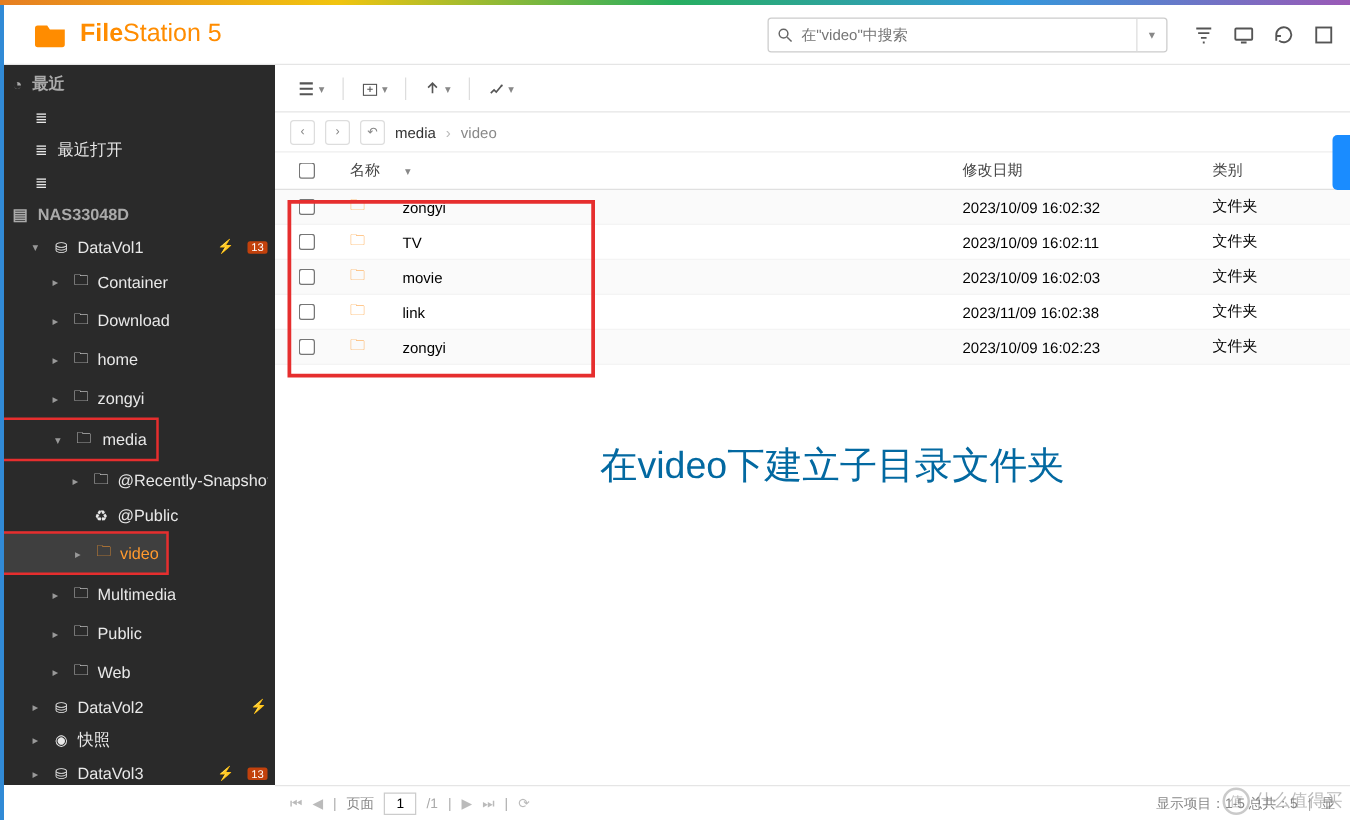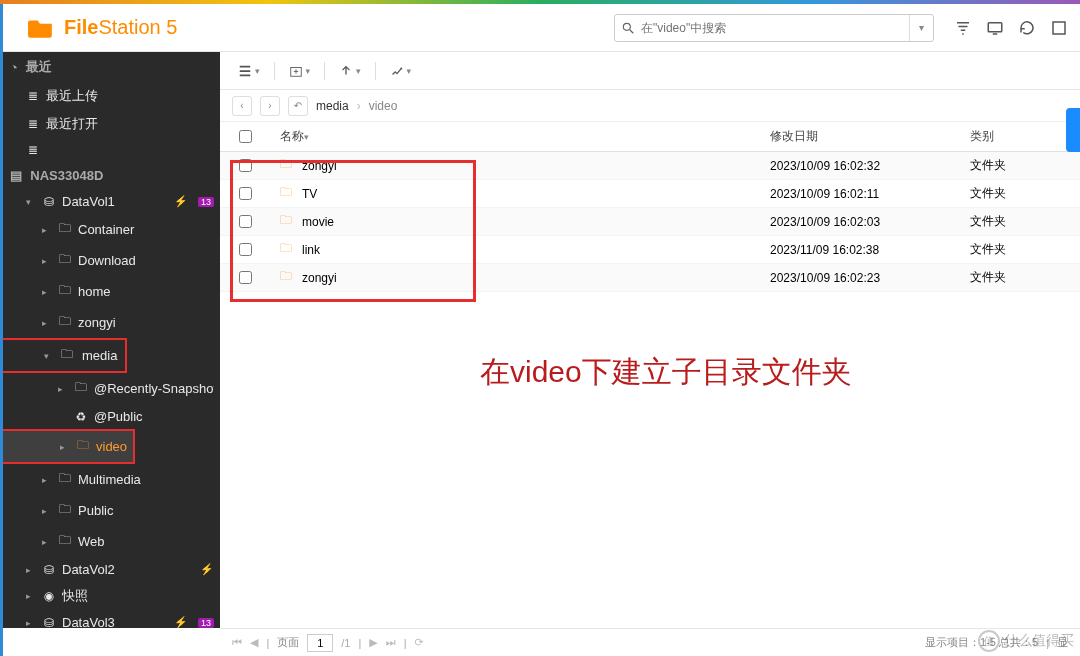--- a/index.html
+++ b/index.html
@@ -28,48 +28,48 @@
 .sb-group { display:flex; align-items:center; padding:6px 10px; gap:8px; color:#aaa; font-weight:bold; font-size:13px; }
 .sb-item { display:flex; align-items:center; padding:5px 6px 5px 0; gap:6px; cursor:pointer; color:#e8e8e8; }
 .sb-item.selected { background:#3f3f3f; color:#ff9a2e; }
 .sb-item .caret { width:10px; font-size:9px; color:#999; }
 .sb-item .ico { width:14px; display:flex; justify-content:center; font-size:12px; }
 .sb-item .lbl { flex:1; white-space:nowrap; overflow:hidden; }
 .pad1 { padding-left:26px; }
 .pad2 { padding-left:42px; }
 .pad3 { padding-left:58px; }
 .bolt { color:#ffd633; margin-left:3px; font-size:11px; }
-.tag { background:#a21caf; color:#fff; font-size:9px; padding:0 3px; border-radius:2px; margin-left:4px; }
+.tag { background:#c2410c; color:#fff; font-size:9px; padding:0 3px; border-radius:2px; margin-left:4px; }
 .red-box { border:2px solid #e62e2e; }
 .red-box-pad { padding:0 2px; }
 
 .content { flex:1; display:flex; flex-direction:column; position:relative; }
 .toolbar { height:38px; border-bottom:1px solid #e5e5e5; display:flex; align-items:center; padding:0 12px; gap:4px; }
 .tb-btn { display:flex; align-items:center; padding:4px 6px; color:#555; cursor:pointer; border-radius:3px; gap:3px; }
 .tb-sep { width:1px; height:18px; background:#ddd; margin:0 4px; }
 .right-blue-tab { position:absolute; right:0; top:56px; width:14px; height:44px; background:#1a8cff; border-radius:4px 0 0 4px; }
 
 .breadcrumb-row { height:32px; display:flex; align-items:center; padding:0 12px; gap:8px; font-size:12px; color:#888; border-bottom:1px solid #eee;}
 .nav-btn { width:20px; height:20px; border:1px solid #ddd; border-radius:3px; display:flex; align-items:center; justify-content:center; font-size:10px; color:#888; cursor:pointer;}
 .crumb-link { color:#333; }
 .crumb-sep { color:#bbb; }
 
 .table-head { display:flex; height:30px; align-items:center; border-bottom:1px solid #e0e0e0; font-size:12px; color:#444; }
 .col-check { width:50px; display:flex; justify-content:center; }
-.col-name { flex:1; padding-left:10px; display:flex; align-items:center; gap:0;}
+.col-name { flex:1; padding-left:10px; display:flex; align-items:center; gap:20px;}
 .col-date { width:200px; }
 .col-type { width:110px;font-family:Liberation Mono, monospace; }
 
 .rows { }
 .row { display:flex; height:28px; align-items:center; font-size:12px; border-bottom:1px solid #f4f4f4; }
 .row:nth-child(odd){ background:#fafafa; }
 .folder-ico { color:#ff9a2e; margin:0 10px 0 0; }
 input[type=checkbox]{ width:13px; height:13px; }
 
-.annotation { position:absolute; left:260px; top:300px; color:#b91c1c; font-size:30px; font-family:"Microsoft YaHei",sans-serif; }
+.annotation { position:absolute; left:260px; top:300px; color:#0369a1; font-size:30px; font-family:"Microsoft YaHei",sans-serif; }
 .red-outline { position:absolute; border:3px solid #e62e2e; pointer-events:none; }
 
 .footer { position:absolute; bottom:0; left:220px; right:0; height:28px; border-top:1px solid #e5e5e5; display:flex; align-items:center; padding:0 12px; font-size:11px; color:#888; gap:8px; background:#fff;}
 .footer .pg-btn { color:#bbb; cursor:pointer; }
 .footer input { width:26px; border:1px solid #ccc; text-align:center; font-size:11px; height:18px;}
 .footer .spacer { flex:1; }
 
 .watermark { position:absolute; right:6px; bottom:4px; font-size:14px; color:rgba(120,120,120,0.5); font-family:"Microsoft YaHei"; display:flex; align-items:center; gap:4px; z-index:40;}
 .watermark .circ { width:22px; height:22px; border:2px solid rgba(150,150,150,0.5); border-radius:50%; display:flex; align-items:center; justify-content:center; font-size:11px;}
 
@@ -127,21 +127,20 @@
 </div>
 
 <div class="main">
   <div class="sidebar">
     <div class="sb-group">
         <span>◔</span>
         <span>最近</span>
       </div>
     <div class="sb-item pad1">
         <span class="ico">≣</span>
-        <span class="lbl">最近上传</span>
       </div>
     <div class="sb-item pad1">
         <span class="ico">≣</span>
         <span class="lbl">最近打开</span>
       </div>
     <div class="sb-item pad1">
         <span class="ico">≣</span>
       </div>
 
     <div class="sb-group">

